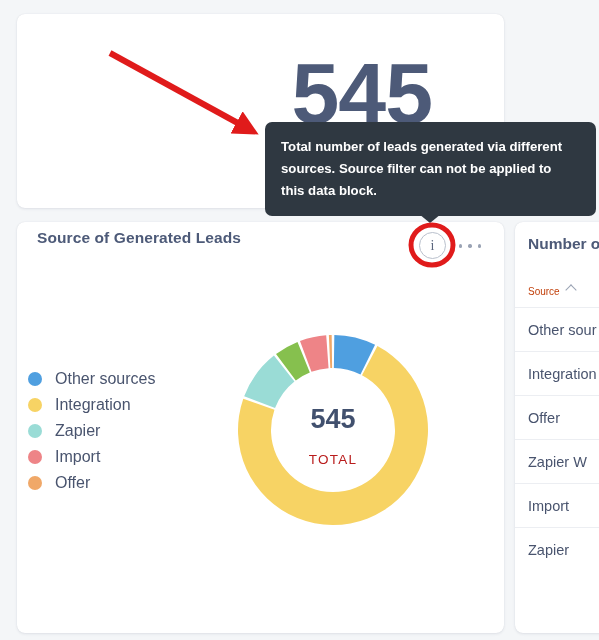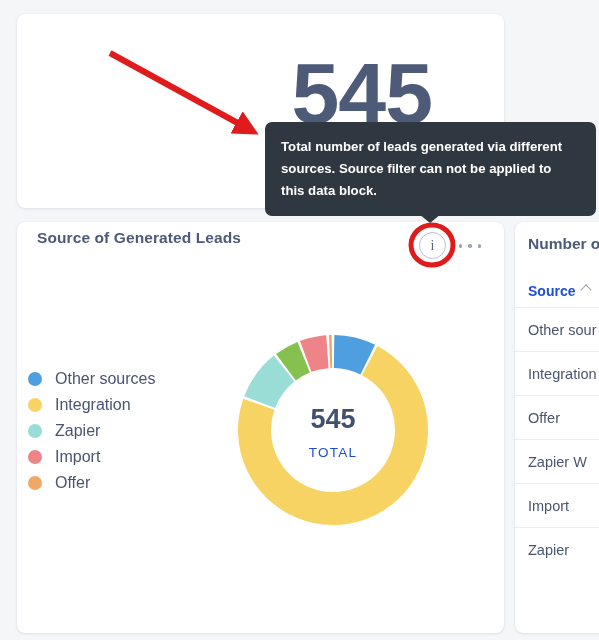--- a/index.html
+++ b/index.html
@@ -54,33 +54,33 @@
     margin-left: 13px; font-size: 16px; color: #49546e; white-space: nowrap;
   }
 
   
   #donut-svg { position: absolute; left: 222px; top: 319px; }
   #donut-center {
     position: absolute; left: 258px; top: 404px; width: 150px;
     text-align: center; pointer-events: none;
   }
   #donut-total-value { font-size: 27px; font-weight: 600; color: #41506e; line-height: 31px; }
-  #donut-total-label { font-size: 13.5px; color: #1d4ed8; letter-spacing: 1.2px; margin-top: 10px; }
+  #donut-total-label { font-size: 13.5px; color: #b91c1c; letter-spacing: 1.2px; margin-top: 17px; }
 
   
   #table-card { left: 515px; top: 222px; width: 140px; height: 411px; }
   #table-title {
     position: absolute; left: 13px; top: 13px;
     font-size: 15.5px; font-weight: 600; color: #4d5a78; white-space: nowrap;
   }
   #table-head {
     position: absolute; left: 13px; top: 53px; right: 0; height: 32px;
     display: flex; align-items: center;
   }
-  #table-head .th { font-size: 14px; color: #1d4ed8; white-space: nowrap; font-weight: bold; }
+  #table-head .th { font-size: 10px; color: #c2410c; white-space: nowrap; }
   #sort-caret {
     margin-left: 7px; width: 8px; height: 8px;
     border-left: 1.4px solid #9aa3b4; border-top: 1.4px solid #9aa3b4;
     transform: rotate(45deg); margin-bottom: 3px;
   }
   .table-row {
     position: absolute; left: 0; width: 100%; height: 44px;
     border-top: 1px solid #eceef2; display: flex; align-items: center;
   }
   .table-row .cell {

